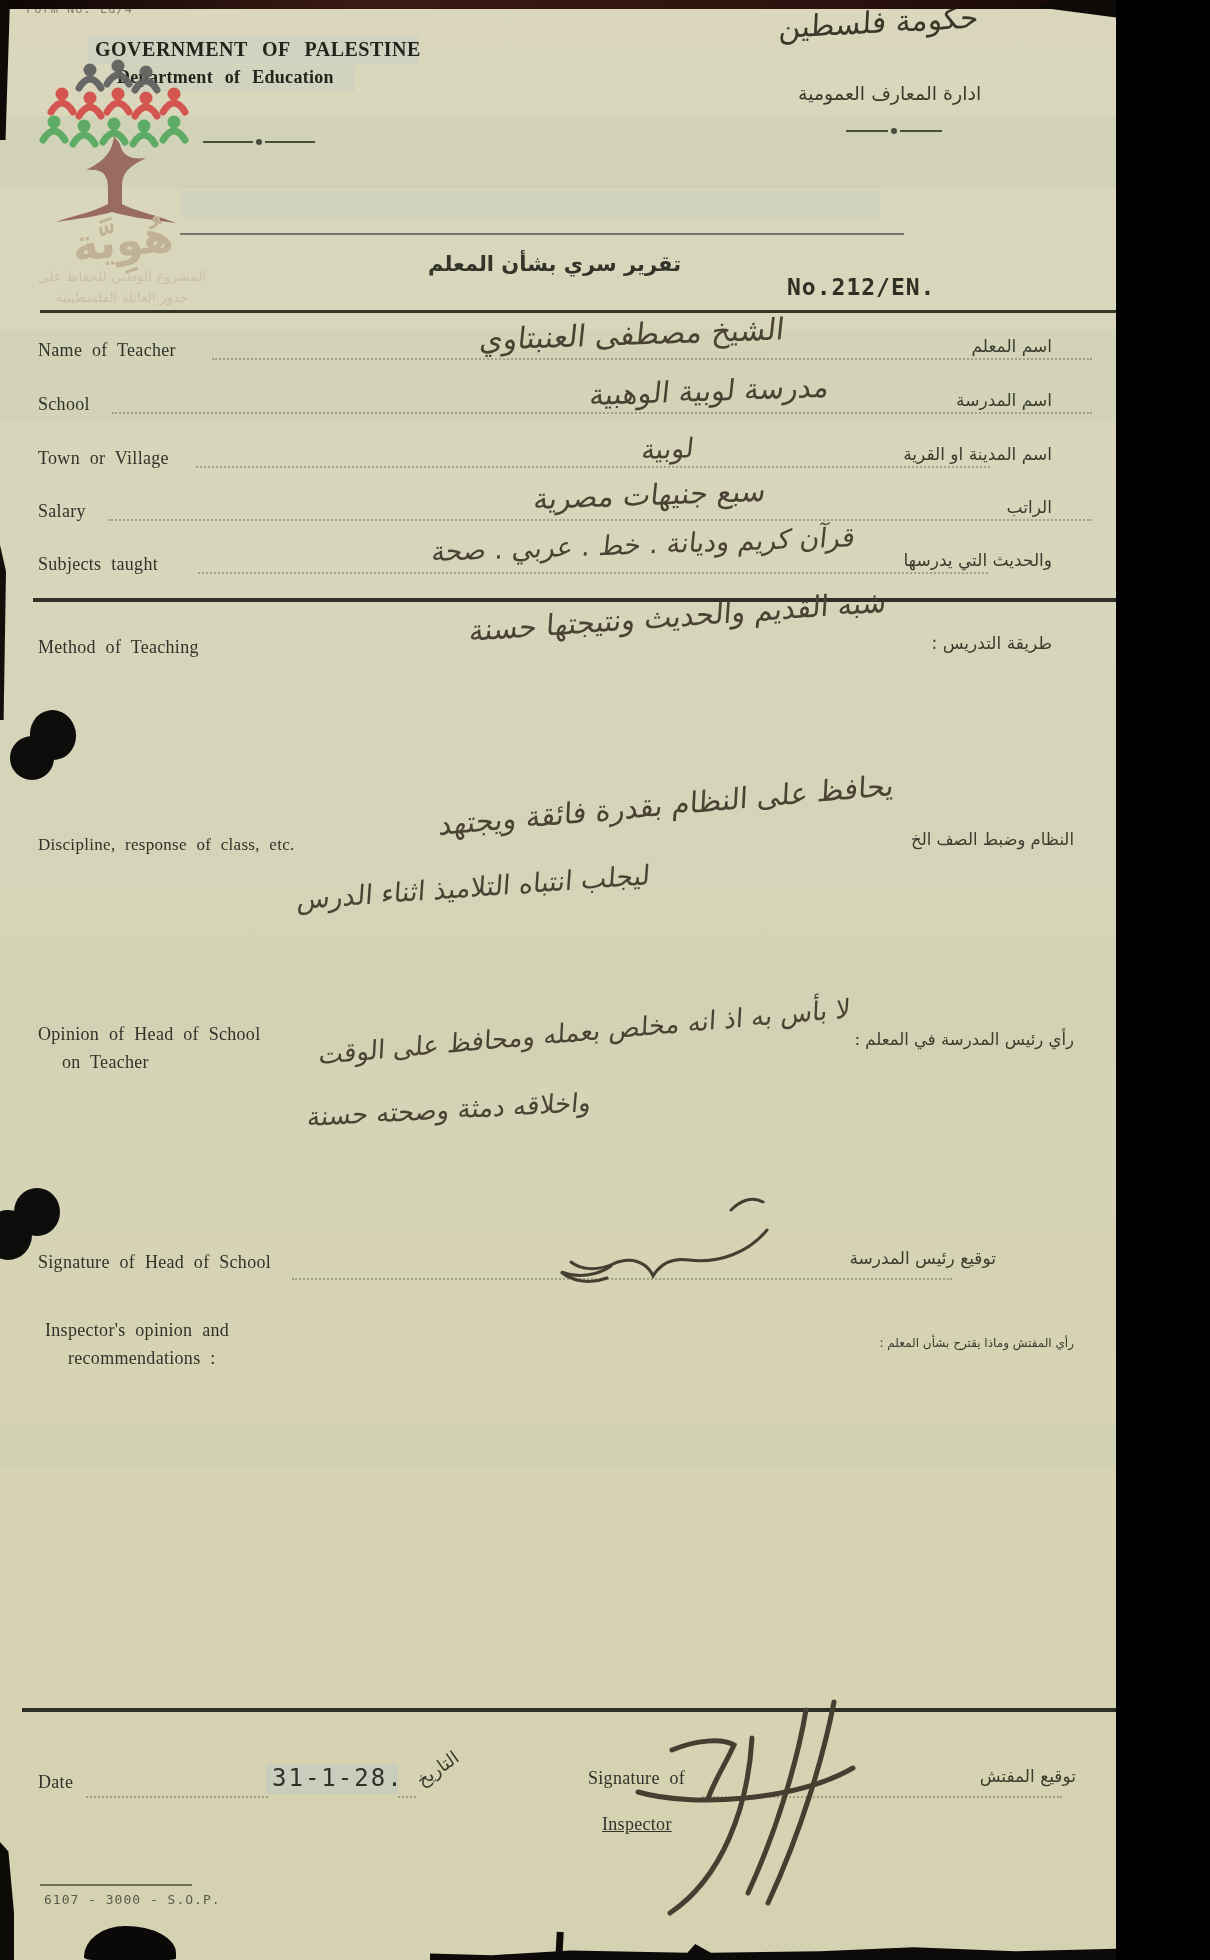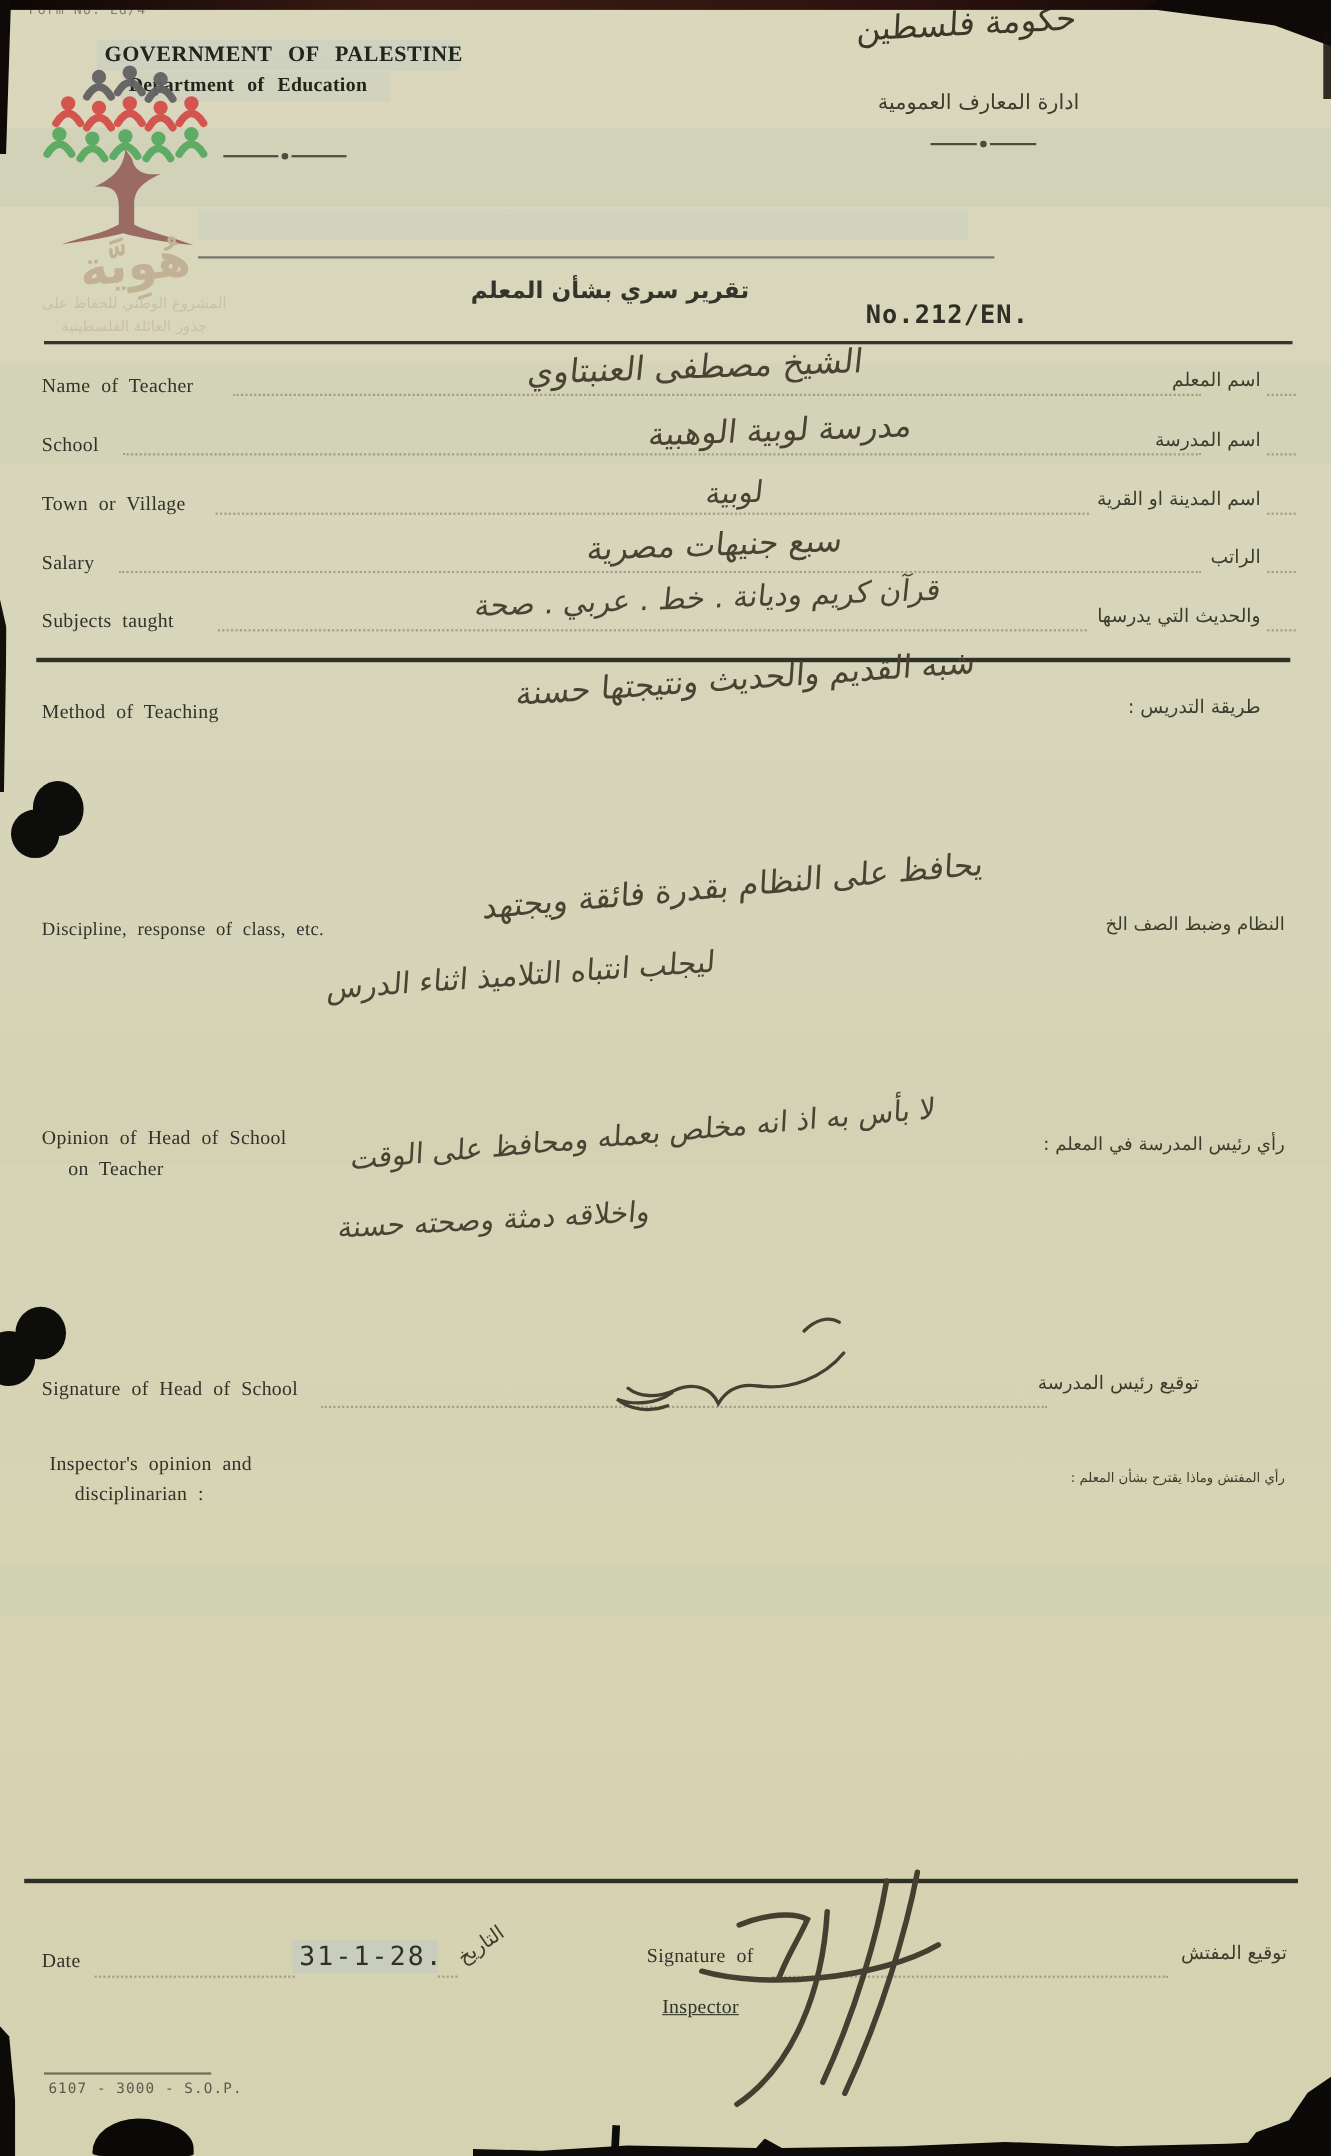--- a/index.html
+++ b/index.html
@@ -1,16 +1,16 @@
 <!DOCTYPE html>
 <html><head>
 <meta charset="utf-8">
 <style>
   html,body{margin:0;padding:0;background:#000;}
-  .page{position:relative;width:1210px;height:1960px;overflow:hidden;
+  .page{position:relative;width:1116px;height:1960px;overflow:hidden;
         font-family:"Liberation Serif",serif;}
   .paper{position:absolute;inset:0;
          background:linear-gradient(180deg,#dad7bd 0%,#d7d5ba 28%,#d5d4b7 52%,#d7d3b3 74%,#d5d2b1 100%);}
   .band{position:absolute;left:0;width:1210px;pointer-events:none;}
   .band1{top:116px;height:72px;background:rgba(173,196,158,.18);}
   .band2{top:330px;height:92px;background:rgba(178,198,163,.13);}
   .band3{top:938px;height:120px;background:rgba(205,198,162,.14);}
   .band4{top:1424px;height:44px;background:rgba(175,196,186,.14);}
   .hl{position:absolute;pointer-events:none;}
   .hl-gov{left:88px;top:36px;width:330px;height:28px;background:rgba(186,201,199,.35);}
@@ -261,21 +261,21 @@
     <div class="en-label hsig-en">Signature of Head of School</div>
     <div class="dots hsig-dots"></div>
     <div class="ar-label hsig-ar">توقيع رئيس المدرسة</div>
     <svg class="abs hsig-svg" viewBox="0 0 275 100">
       <path class="sig-stroke" stroke-width="3" d="M216,18 c10,-10 22,-14 32,-8"></path>
       <path class="sig-stroke" stroke-width="3" d="M252,38 c-18,22 -48,34 -78,30 c-20,-3 -30,6 -36,16 c-6,-14 -22,-20 -40,-12 c-16,7 -32,6 -42,-2"></path>
       <path class="sig-stroke" stroke-width="3" d="M96,74 c-14,10 -34,12 -50,6 c12,10 30,12 46,6"></path>
     </svg>
 
     <div class="en-label insp-en1">Inspector's opinion and</div>
-    <div class="en-label insp-en2">disciplinarian :</div>
+    <div class="en-label insp-en2">recommendations :</div>
     <div class="ar-label insp-ar">رأي المفتش وماذا يقترح بشأن المعلم :</div>
 
     <div class="rule rule-c"></div>
 
     <div class="en-label date-en">Date</div>
     <div class="dots date-dots"></div>
     <div class="abs date-val">31-1-28.</div>
     <div class="dots date-dots2"></div>
     <div class="ar-label date-ar">التاريخ</div>
     <div class="en-label sig-en1">Signature of</div>

